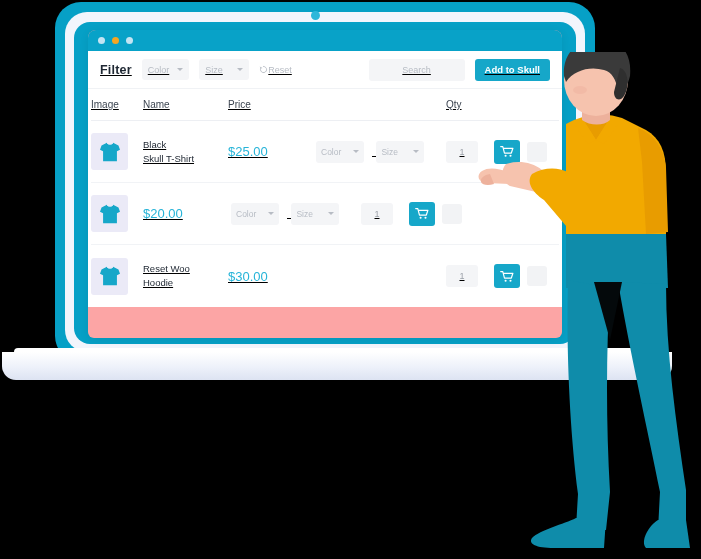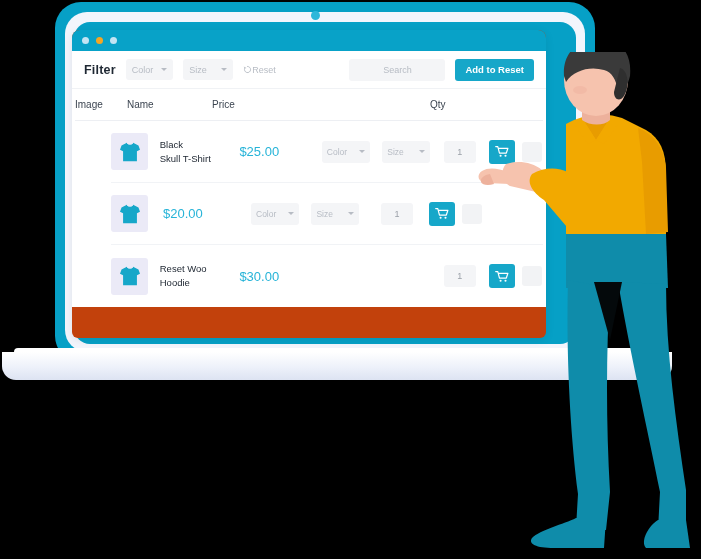--- a/index.html
+++ b/index.html
@@ -51,26 +51,27 @@
     position: absolute;
     left: 14px; top: 348px;
     width: 648px; height: 10px;
     background: #FFFFFF;
     border-radius: 4px;
   }
 
   
   .app-window {
     position: absolute;
-    left: 72px; top: 30px;
+    left: 88px; top: 30px;
     width: 474px; height: 308px;
-    background: #c2410c;
+    background: #fca5a5;
     border-radius: 8px 8px 6px 6px;
     overflow: hidden;
     box-shadow: 0 2px 10px rgba(0,0,0,0.08);
+    text-decoration: underline;
   }
   .titlebar {
     height: 21px;
     background: #08A2C8;
     display: flex;
     align-items: center;
     padding-left: 10px;
     gap: 7px;
   }
   .dot { width: 7px; height: 7px; border-radius: 50%; }
@@ -161,21 +162,20 @@
   .col-price { width: 88px; }
   .col-opts  { width: 130px; }
   .col-qty   { width: 40px; }
   .col-act   { width: 66px; }
 
   .trow {
     display: flex;
     align-items: center;
     height: 62px;
     border-bottom: 1px solid #F1F3F6;
-    margin-left: 36px;
   }
   .trow:last-child { border-bottom: none; }
 
   .thumb {
     width: 37px; height: 37px;
     background: #EBEAF7;
     border-radius: 3px;
     display: flex;
     align-items: center;
     justify-content: center;
@@ -271,21 +271,21 @@
           <path d="M8 2.5A5.5 5.5 0 1 1 2.8 6.2" fill="none" stroke="#B7BCC4" stroke-width="1.6" stroke-linecap="round"></path>
           <path d="M1.2 2.6 L2.9 6.4 L6.4 5.2 Z" fill="#B7BCC4"></path>
         </svg>
         <span>Reset</span>
       </div>
 
       <div class="search-box">
         <span>Search</span>
       </div>
 
-      <button class="add-cart-btn">Add to Reset</button>
+      <button class="add-cart-btn">Add to Skull</button>
     </div>
 
     <div class="table-area">
 
       <div class="thead">
         <div class="col-img">Image</div>
         <div class="col-name">Name</div>
         <div class="col-price">Price</div>
         <div class="col-opts"></div>
         <div class="col-qty">Qty</div>

